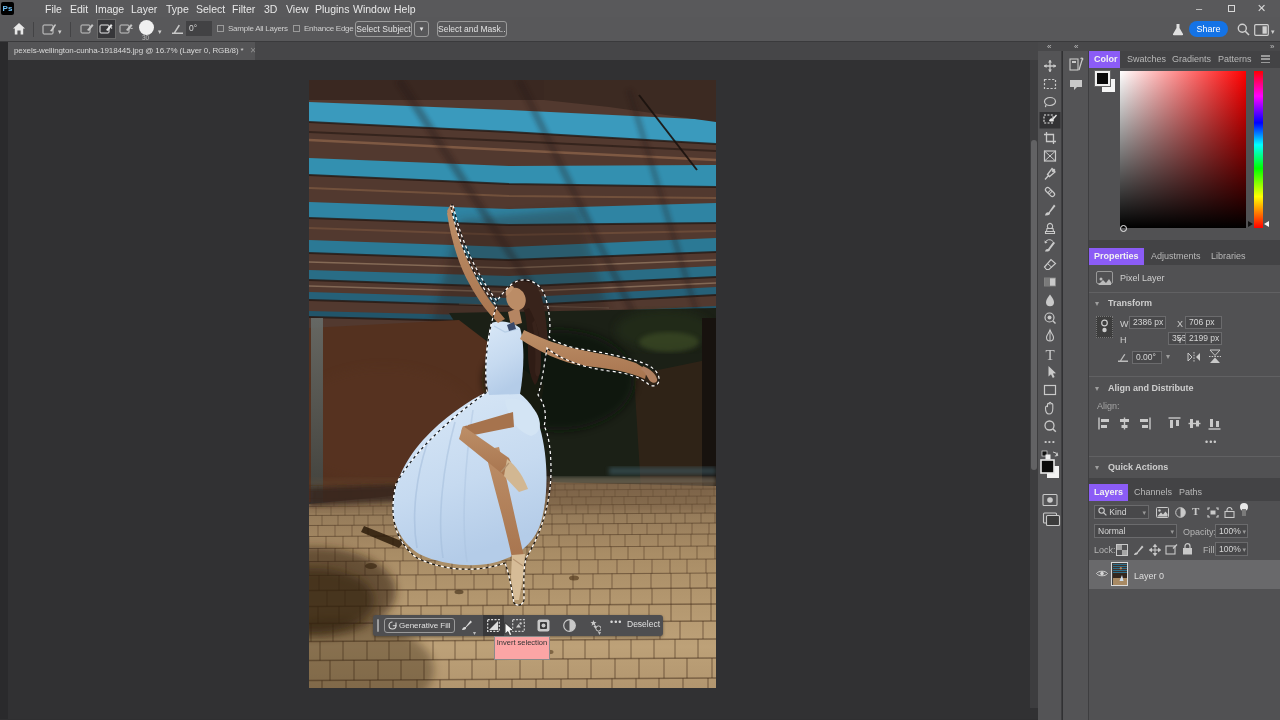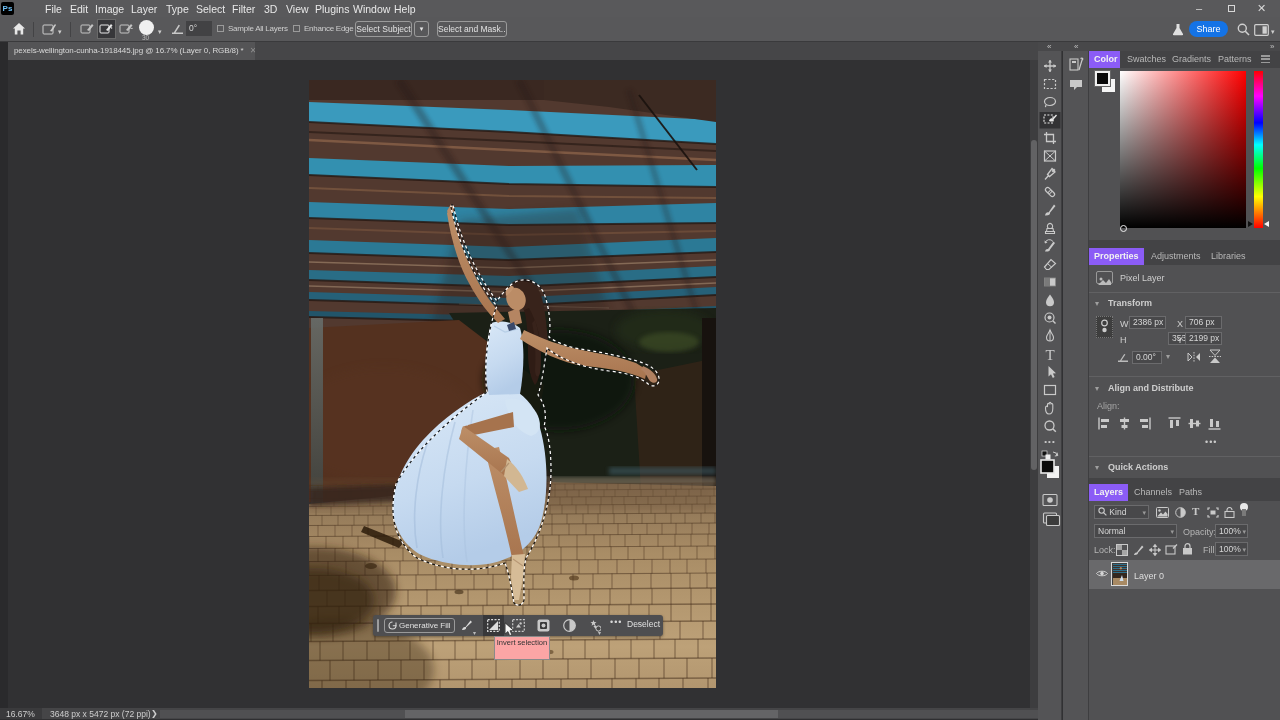--- a/index.html
+++ b/index.html
@@ -610,21 +610,14 @@
 <rect x="1" y="1" width="15" height="9" fill="#2d6f8a"></rect>
 <path d="M1 2.5 h15 M1 4.5 h15 M1 6.5 h15 M1 8.5 h15" stroke="#41302a" stroke-width="1"></path>
 <rect x="1" y="10" width="15" height="5" fill="#33271e"></rect>
 <rect x="1" y="15" width="15" height="8" fill="#a88a64"></rect>
 <path d="M8.5 8 l1.5 4 l-2.5 6 h4 l-1.5 -6 Z" fill="#cfe0f0"></path>
 <path d="M8.8 6.5 a1.2 1.2 0 1 1 0.1 0 Z" fill="#b08a66"></path>
 </svg></div>
     <div class="plabel" style="left:45px; top:520px; color:#dedede;">Layer 0</div>
   </div>
 
-  <div class="abs" id="statusbar" style="left:0; top:708px; width:1038px; height:12px; background:#454547; color:#cecece; font-size:8.5px;">
-    <div class="abs" style="left:0px; top:0; width:42px; height:12px; background:#3a3a3c; line-height:12px; padding-left:6px;">16.67%</div>
-    <div class="abs" style="left:50px; top:0; line-height:12px;">3648 px x 5472 px (72 ppi)</div>
-    <div class="abs" style="left:151px; top:0; line-height:12px; font-size:8px;">❯</div>
-    <div class="abs" style="left:160px; top:2px; width:878px; height:8px; background:#505052;"></div>
-    <div class="abs" style="left:405px; top:2px; width:373px; height:8px; background:#646466;"></div>
-  </div>
   <div class="abs" style="left:0; top:719px; width:1038px; height:1px; background:#2f2f31;"></div>
 </div>
 
 </body></html>

